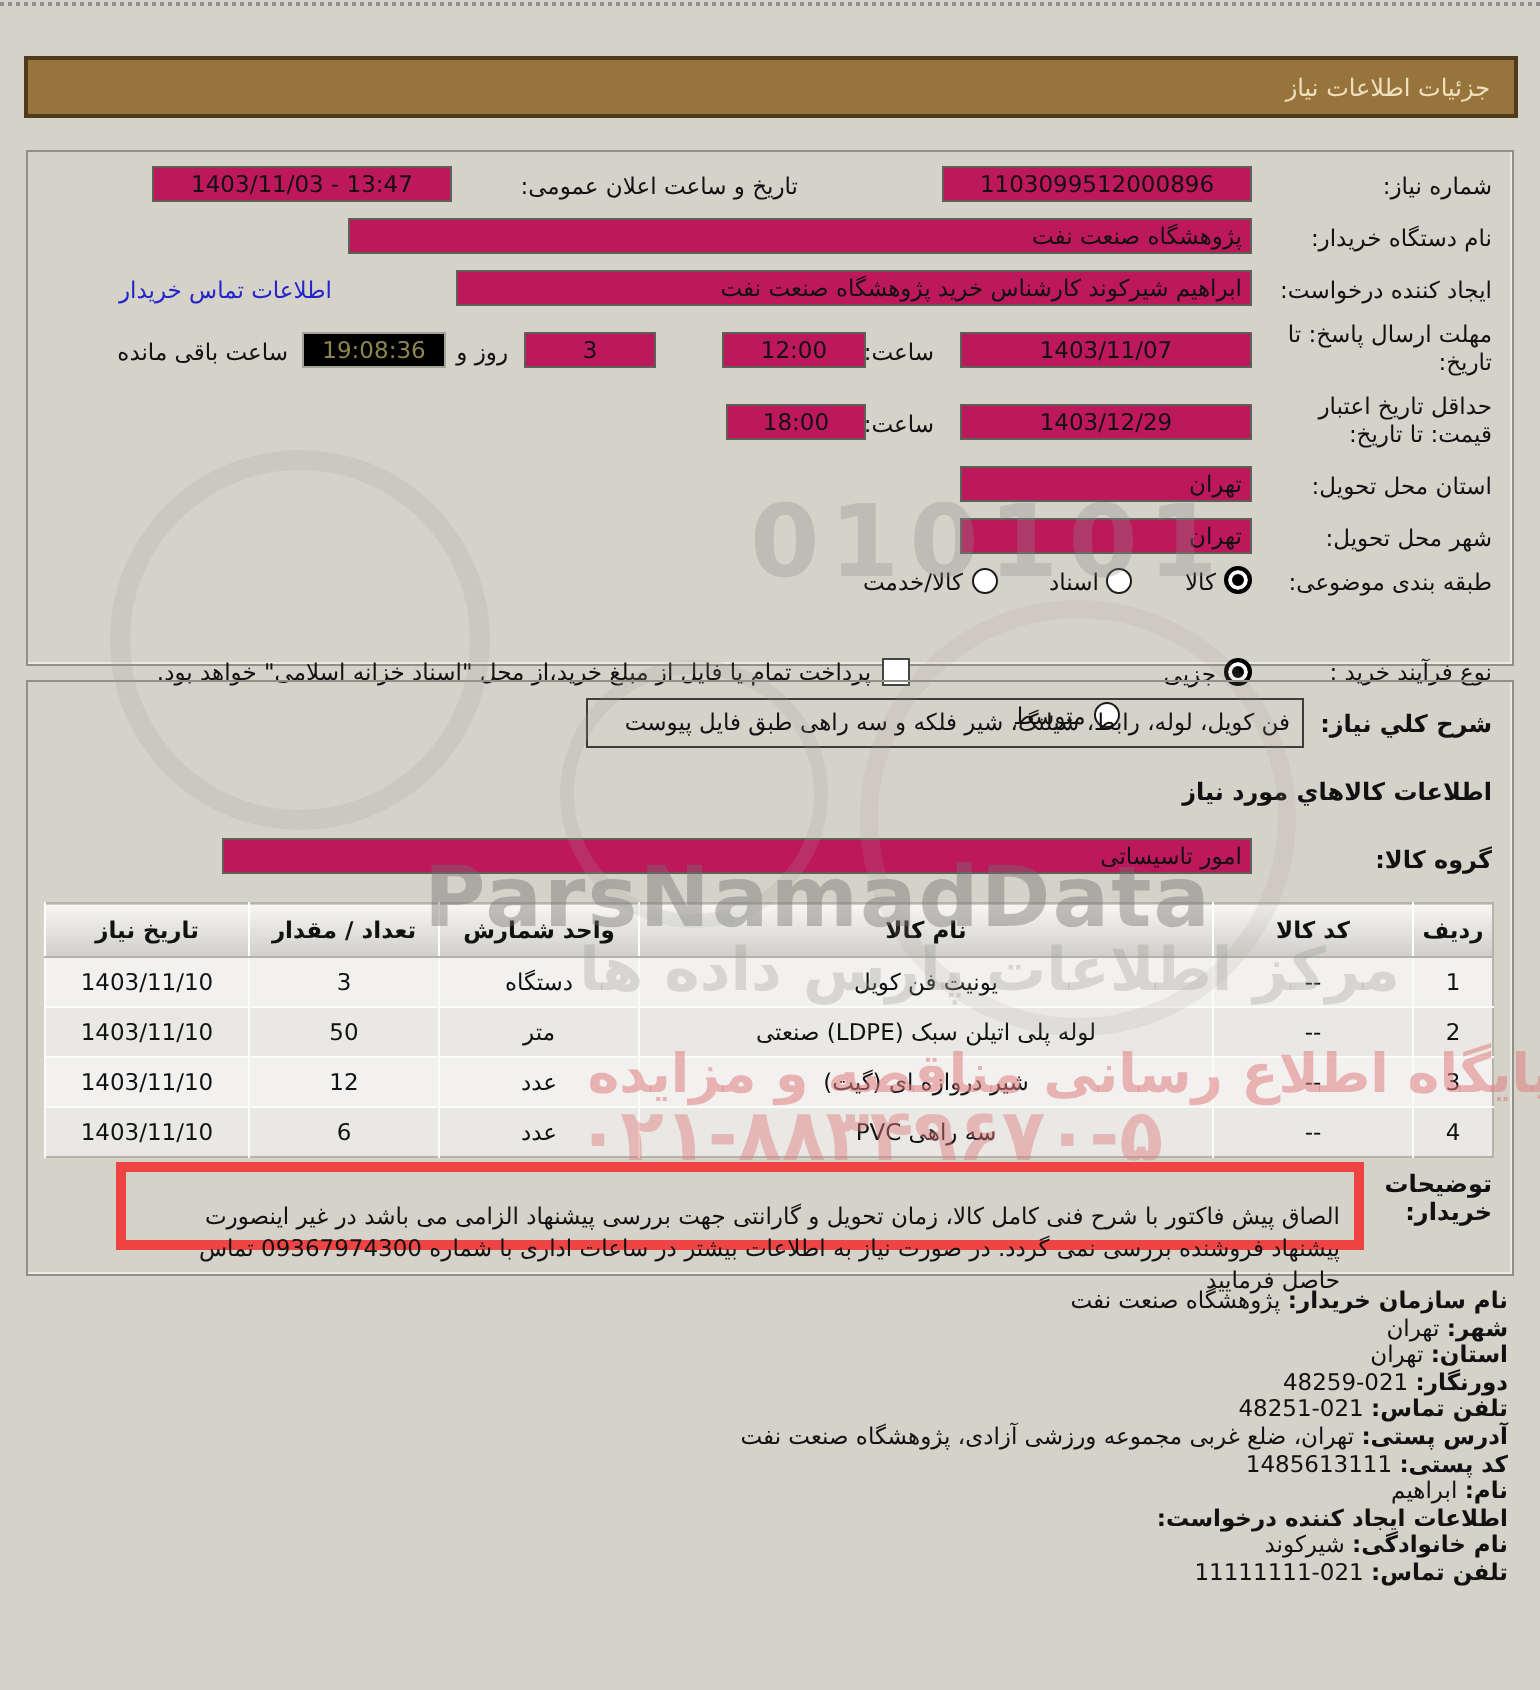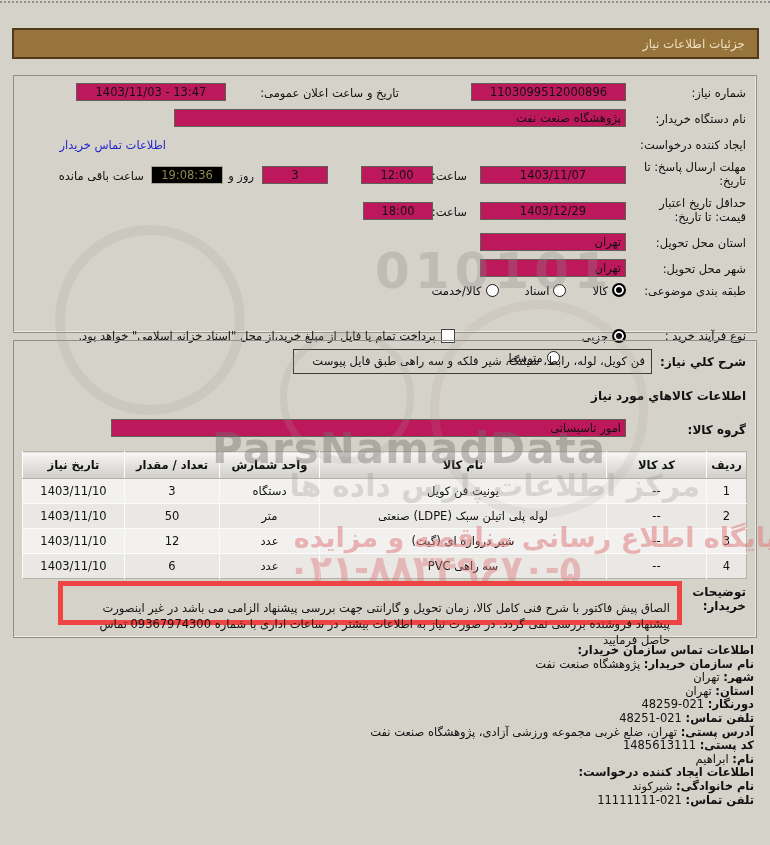--- a/index.html
+++ b/index.html
@@ -75,20 +75,21 @@
 
   <span class="lbl" style="top:10px;right:10px;">شماره نیاز:</span>
   <div class="tb center" style="top:7px;right:130px;width:155px;" dir="ltr">1103099512000896</div>
   <span class="lbl" style="top:10px;right:357px;">تاریخ و ساعت اعلان عمومی:</span>
   <div class="tb center" style="top:7px;right:530px;width:150px;" dir="ltr">1403/11/03 - 13:47</div>
 
   <span class="lbl" style="top:36px;right:10px;">نام دستگاه خریدار:</span>
   <div class="tb" style="top:33px;right:130px;width:452px;">پژوهشگاه صنعت نفت</div>
 
   <span class="lbl" style="top:62px;right:10px;">ایجاد کننده درخواست:</span>
+  <div class="tb" style="top:59px;right:130px;width:398px;">ابراهیم شیرکوند کارشناس خرید پژوهشگاه صنعت نفت</div>
   <span class="link" style="top:62px;right:590px;">اطلاعات تماس خریدار</span>
 
   <div class="lbl lbl2" style="top:84px;right:10px;width:118px;">
     <span>مهلت ارسال پاسخ: تا</span><br>
     <span>تاریخ:</span>
   </div>
   <div class="tb center" style="top:90px;right:130px;width:146px;" dir="ltr">1403/11/07</div>
   <span class="lbl" style="top:93px;right:289px;">ساعت:</span>
   <div class="tb center" style="top:90px;right:323px;width:72px;" dir="ltr">12:00</div>
   <div class="tb center" style="top:90px;right:428px;width:66px;" dir="ltr">3</div>
@@ -191,21 +192,20 @@
   </table>
 
   <div class="lbl lbl2 b" style="top:244px;right:10px;width:60px;">
     <span>توضیحات</span><br>
     <span>خریدار:</span>
   </div>
   <div class="notesbox" style="top:240px;right:74px;left:44px;height:44px;">الصاق پیش فاکتور با شرح فنی کامل کالا، زمان تحویل و گارانتی جهت بررسی پیشنهاد الزامی می باشد در غیر اینصورت پیشنهاد فروشنده بررسی نمی گردد. در صورت نیاز به اطلاعات بیشتر در ساعات اداری با شماره 09367974300 تماس حاصل فرمایید</div>
 </div>
 
 <div class="contact">
-  <div><span class="hl">اطلاعات تماس سازمان خریدار:</span></div>
   <div><span class="hl">نام سازمان خریدار:</span> <span>پژوهشگاه صنعت نفت</span></div>
   <div><span class="hl">شهر:</span> <span>تهران</span></div>
   <div><span class="hl">استان:</span> <span>تهران</span></div>
   <div><span class="hl">دورنگار:</span> <span dir="ltr">48259-021</span></div>
   <div><span class="hl">تلفن تماس:</span> <span dir="ltr">48251-021</span></div>
   <div><span class="hl">آدرس پستی:</span> <span>تهران، ضلع غربی مجموعه ورزشی آزادی، پژوهشگاه صنعت نفت</span></div>
   <div><span class="hl">کد پستی:</span> <span dir="ltr">1485613111</span></div>
   <div><span class="hl">نام:</span> <span>ابراهیم</span></div>
   <div><span class="hl">اطلاعات ایجاد کننده درخواست:</span></div>
   <div><span class="hl">نام خانوادگی:</span> <span>شیرکوند</span></div>

